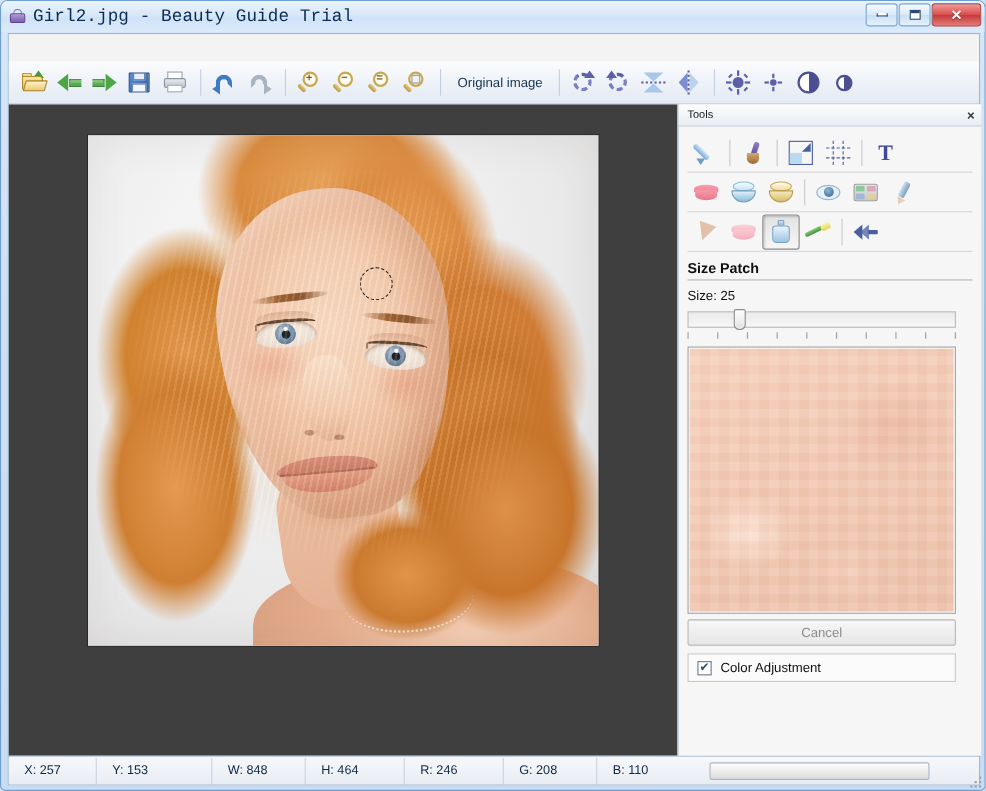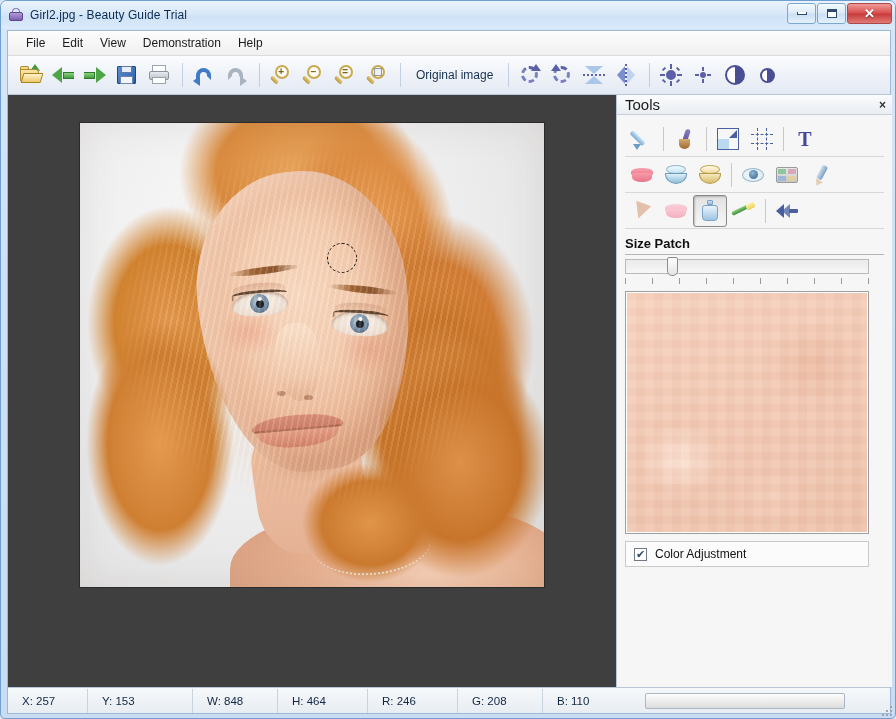--- a/index.html
+++ b/index.html
@@ -31,21 +31,21 @@
   .app-icon .bag {
     position: absolute; left: 1px; top: 5px; width: 14px; height: 9px;
     background: linear-gradient(180deg,#b39ad6,#7a5fae);
     border: 1px solid #5d4590; border-radius: 2px;
   }
   .app-icon .handle {
     position: absolute; left: 4px; top: 1px; width: 8px; height: 6px;
     border: 1.5px solid #8e76bd; border-bottom: none; border-radius: 4px 4px 0 0;
   }
   .title-text {
-    font-size: 12px; color: #0b2c52; letter-spacing: .1px;
+    font-size: 16px; color: #0b2c52; letter-spacing: .1px; font-family: Liberation Mono, monospace;
   }
   .wbtns { position: absolute; right: 3px; top: 2px; display: flex; }
   .wbtn {
     width: 29px; height: 21px; margin-left: 1px;
     border: 1px solid #7ba7d3; border-radius: 3px;
     background: linear-gradient(180deg,#f4fafe 0%,#dceaf8 48%,#cadff4 52%,#e6f1fc 100%);
     display: flex; align-items: center; justify-content: center;
   }
   .wbtn.close {
     width: 45px;
@@ -342,21 +342,21 @@
   .tools-panel {
     position: absolute; left: 608px; top: 64px; width: 276px; height: 592px;
     background: #f6f6f6; border-left: 1px solid #b9c6d8;
   }
   .tools-header {
     height: 20px; background: linear-gradient(180deg,#fbfcfd,#e9edf2);
     border-bottom: 1px solid #c7d0db;
     display:flex; align-items:center; justify-content: space-between;
     padding: 0 6px 0 8px;
   }
-  .tools-header .t { font-size: 15px; color:#1a1a1a; }
+  .tools-header .t { font-size: 10px; color:#1a1a1a; }
   .tools-header .x { font-size: 12px; color:#333; font-weight:bold; cursor:pointer; line-height:1;}
   .tools-body { padding: 6px 8px 0 8px; }
   .tool-row {
     display: flex; align-items: center; height: 36px;
     border-bottom: 1px solid #d8d8d8;
   }
   .tool-row:last-of-type { border-bottom: 1px solid #cfcfcf; }
   .tbtn {
     width: 34px; height: 32px; display:flex; align-items:center; justify-content:center;
     border:1px solid transparent; border-radius:3px; position:relative;
@@ -533,27 +533,20 @@
           </span>
         </div>
       <div class="wbtn close">
           <span class="x">✕</span>
         </div>
     </div>
   </div>
 
   <div class="client">
 
-    <div class="menubar">
-      <div class="menu-item">File</div>
-      <div class="menu-item">Edit</div>
-      <div class="menu-item">View</div>
-      <div class="menu-item">Demonstration</div>
-      <div class="menu-item">Help</div>
-    </div>
 
     <div class="toolbar">
       <div class="tb-btn">
         <span class="ic folder-open">
           <i class="f-arrow"></i>
             <i class="f-tab"></i>
             <i class="f-back"></i>
             <i class="f-front"></i>
         </span>
       </div>
@@ -844,20 +837,21 @@
           <div class="tbtn">
             <span class="i-wrinkle">
                 <i class="ch a"></i>
                 <i class="ch b"></i>
                 <i class="bar"></i>
               </span>
           </div>
         </div>
 
         <div class="section-title">Size Patch</div>
+        <div class="size-label">Size: 25</div>
 
         <div class="slider-wrap">
           <div class="slider-track"></div>
           <div class="slider-thumb" style="left:42px;"></div>
           <div class="slider-ticks">
             <i></i>
               <i></i>
               <i></i>
               <i></i>
               <i></i>
@@ -866,20 +860,21 @@
               <i></i>
               <i></i>
               <i></i>
           </div>
         </div>
 
         <div class="preview-box">
           <div class="preview-skin"></div>
         </div>
 
+        <div class="cancel-btn">Cancel</div>
 
         <div class="checkbox-row">
           <span class="cb">
             <span class="tick">✔</span>
           </span>
           <span class="cb-label">Color Adjustment</span>
         </div>
       </div>
     </div>
 

